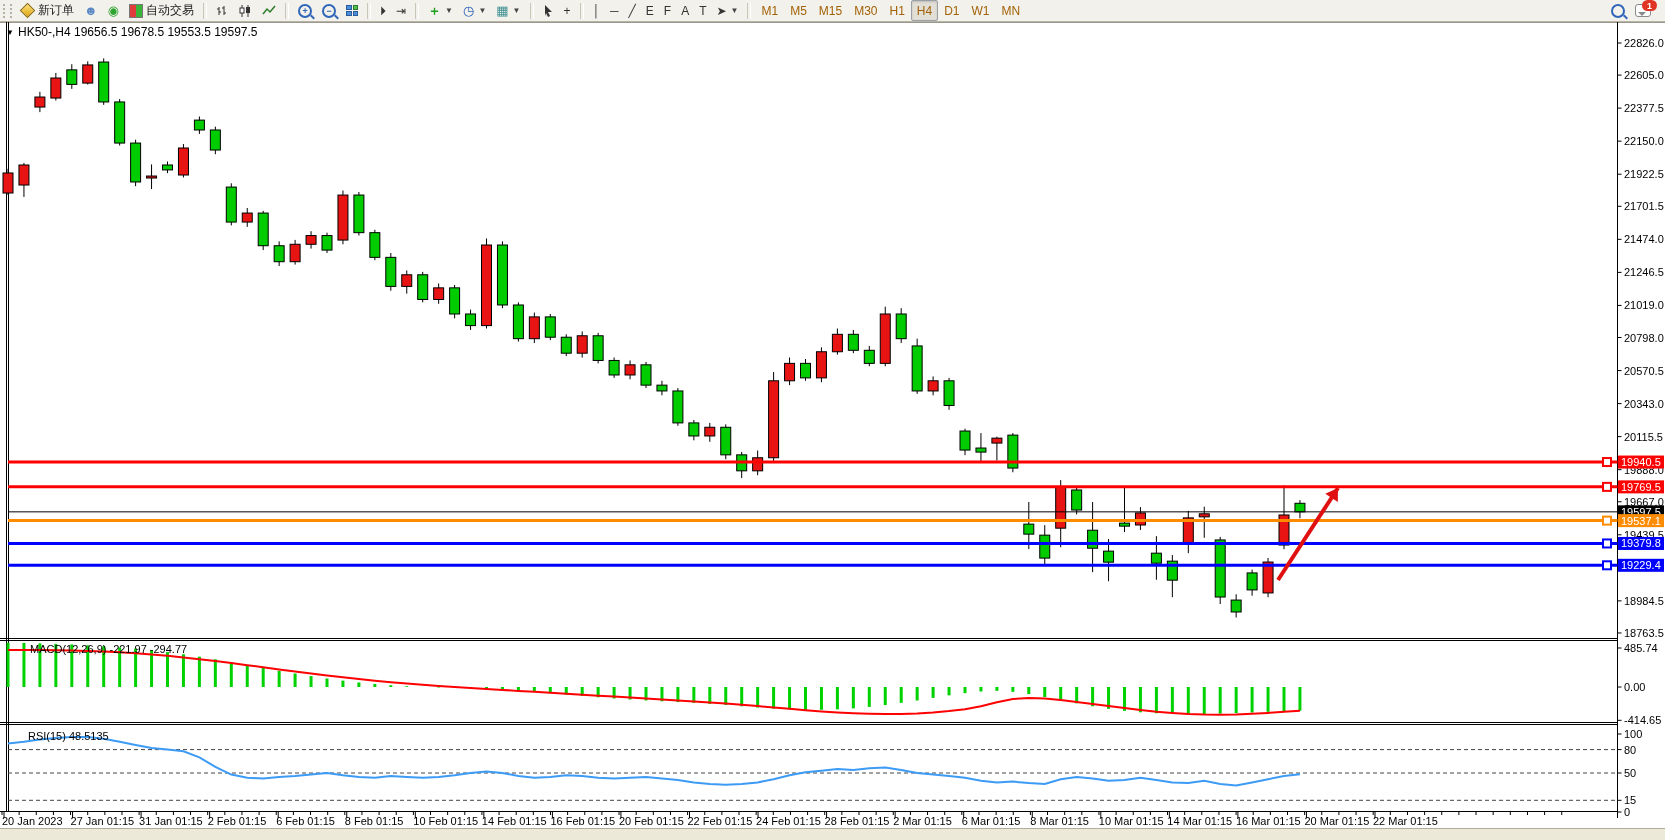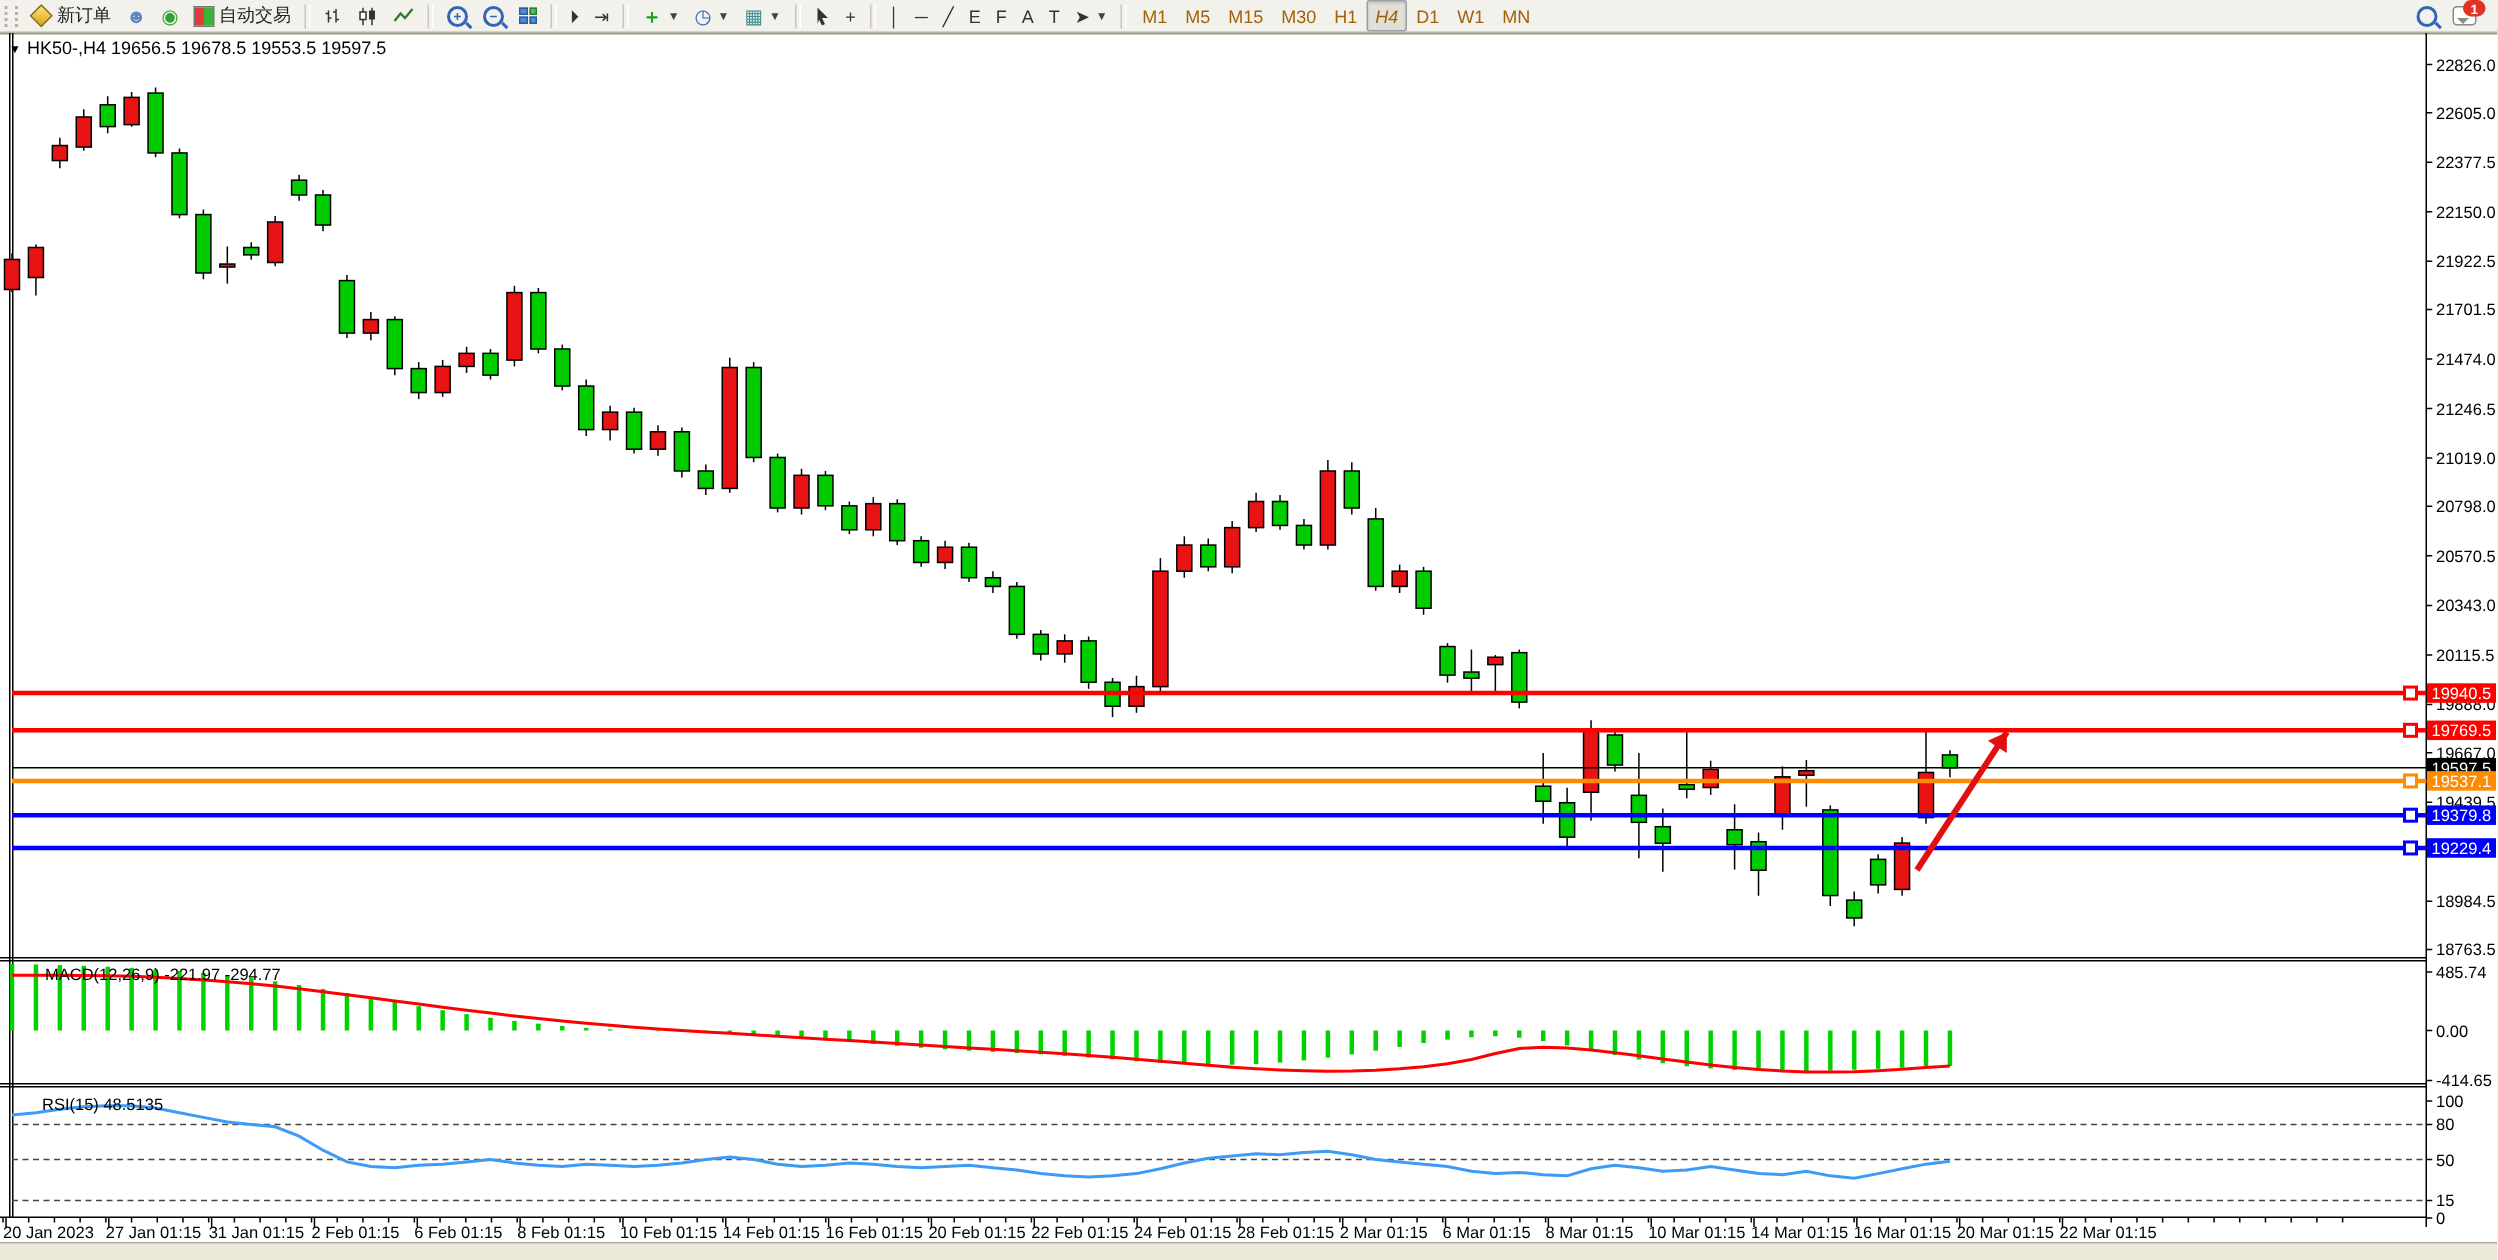--- a/index.html
+++ b/index.html
@@ -5,21 +5,21 @@
   html,body{margin:0;padding:0;width:1665px;height:840px;overflow:hidden;
     font-family:"Liberation Sans",sans-serif;background:#ece9d8;}
   
   .toolbar{position:absolute;left:0;top:0;width:1665px;height:21px;
     background:#f3f1ec;border-bottom:1px solid #b8b4a6;display:flex;align-items:center;
     font-size:12px;color:#222;white-space:nowrap;}
   .tb-grip{width:5px;height:14px;margin:0 3px;border-left:2px dotted #b5b1a4;border-right:2px dotted #b5b1a4;}
   .tb-sep{width:2px;height:16px;margin:0 4px;border-left:1px solid #c9c5b8;border-right:1px solid #fff;}
   .tb-btn{display:inline-flex;align-items:center;gap:3px;padding:1px 4px;height:17px;
     border:1px solid transparent;border-radius:2px;cursor:default;}
-  .tb-btn.active{border:1px solid #9aa0a8;background:#e2dfd6;box-shadow:inset 0 1px 2px rgba(0,0,0,.15);font-style:italic;}
+  .tb-btn.active{border:1px solid #9aa0a8;background:#e2dfd6;box-shadow:inset 0 1px 2px rgba(0,0,0,.15);}
   .tf{padding:1px 5px;color:#a16207;}
   .ico{display:inline-block;font-size:12px;line-height:12px;}
   .diamond{width:9px;height:9px;background:linear-gradient(135deg,#ffe27a,#d9a410);border:1px solid #8a6a10;transform:rotate(45deg);margin:0 2px;}
   .persons{color:#5b87c5;font-size:13px;}
   .signal{color:#2fa32f;font-size:13px;}
   .autot{width:12px;height:12px;border:1px solid #777;background:linear-gradient(90deg,#e23b3b 50%,#39b539 50%);}
   .minisvg{display:inline-block;vertical-align:middle;}
   .lens{position:relative;width:10px;height:10px;border:2px solid #2f66b8;border-radius:50%;
     display:inline-flex;align-items:center;justify-content:center;font-size:9px;font-weight:bold;color:#2f66b8;}
   .lens::after{content:"";position:absolute;width:5px;height:2px;background:#2f66b8;

